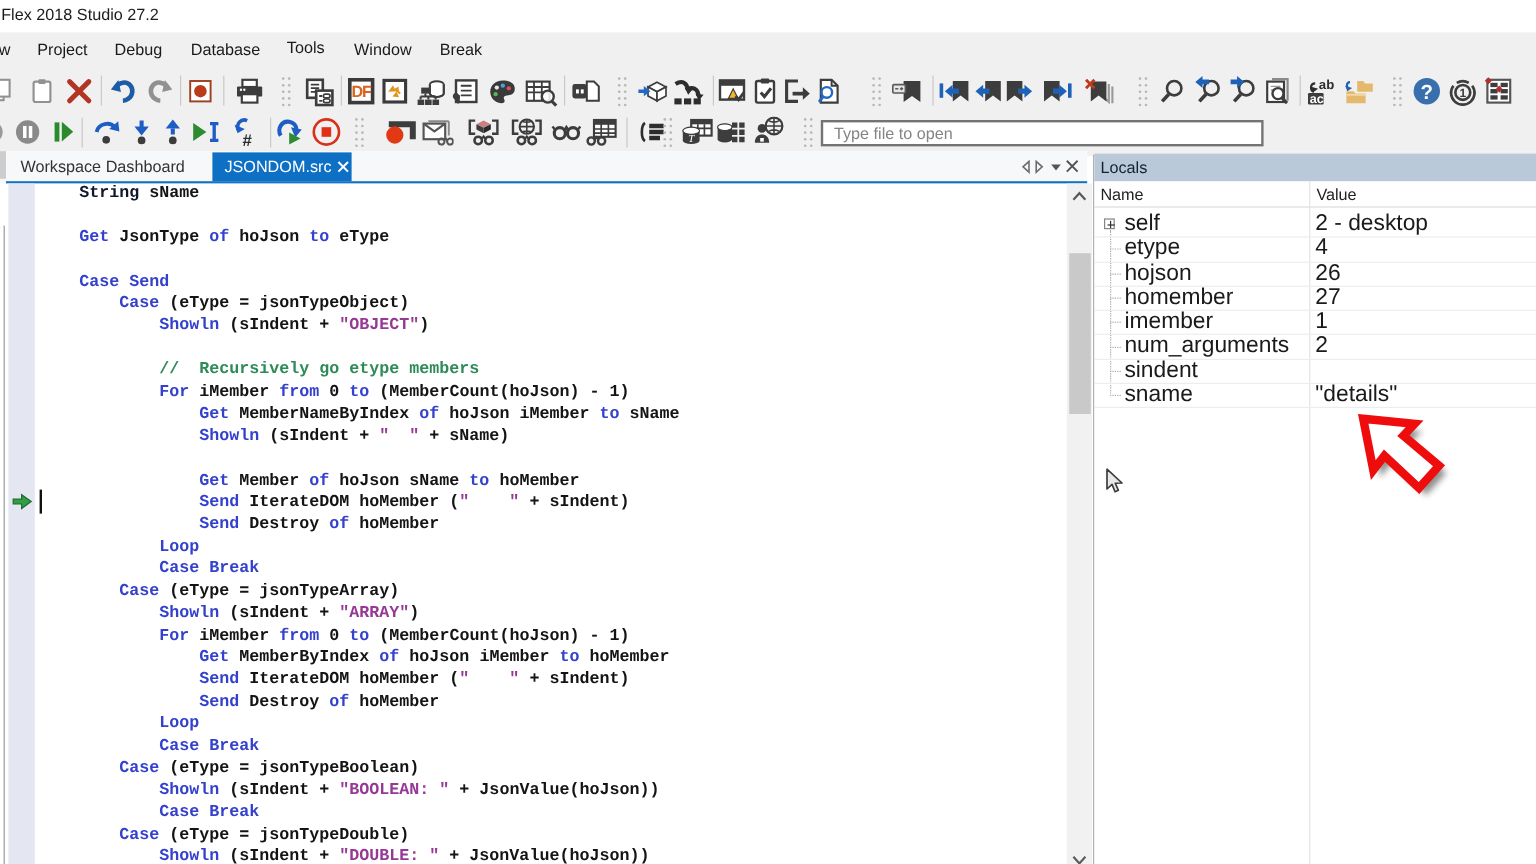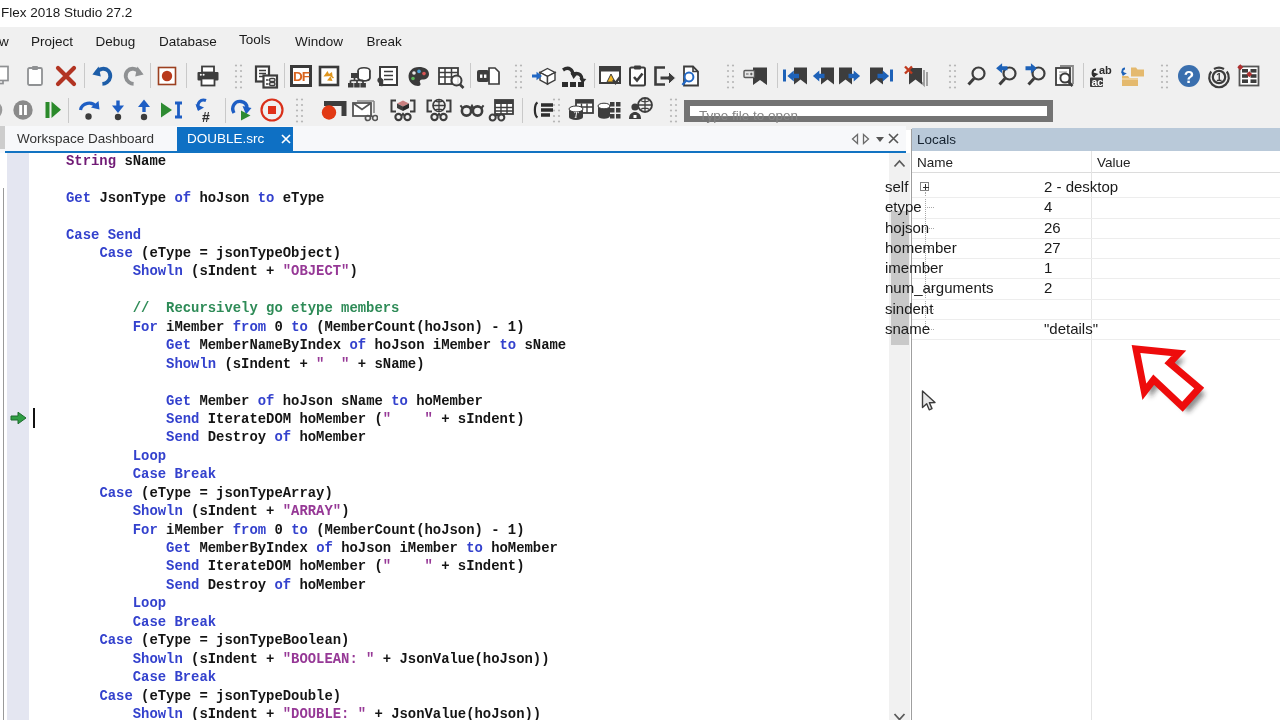--- a/index.html
+++ b/index.html
@@ -12,24 +12,24 @@
 #leftline{position:absolute;left:3px;top:188px;width:1px;height:532px;background:#9a9a9a}
 #code{position:absolute;left:32.7px;top:-0.7px;font-family:"Liberation Mono",monospace;font-size:13.9px;line-height:18.43px;color:#141414;white-space:pre;font-weight:600}
 #caret{position:absolute;left:32.5px;top:255.5px;width:2px;height:20px;background:#111}
 #sbtrack{position:absolute;left:889px;top:0;width:21px;height:567.5px;background:#f1f1f1}
 #sbthumb{position:absolute;left:890.5px;top:58.5px;width:18px;height:134px;background:#c9c9c9}
 #editorborder{position:absolute;left:910.5px;top:129px;width:1.5px;height:591px;background:#9f9f9f}
 #locals{position:absolute;left:912px;top:129.5px;width:368px;height:590.5px;background:#fff}
 #lochdr{position:absolute;left:912px;top:128px;width:368px;height:22.5px;background:#b9c9d9;font-size:13.5px;color:#14212e}
 #colhdr{position:absolute;left:912px;top:150.5px;width:368px;height:22.3px;font-size:13.5px;color:#222;border-bottom:1px solid #dcdcdc}
 #coldiv{position:absolute;left:1091px;top:150.5px;width:1px;height:569.5px;background:#e4e4e4}
-.lrow{position:absolute;left:860px;width:368px;height:20.3px;font-size:15px;color:#1a1a1a;line-height:20.3px}
+.lrow{position:absolute;left:912px;width:368px;height:20.3px;font-size:19px;color:#1a1a1a;line-height:20.3px}
 .lname{position:absolute;left:25px}
 .lval{position:absolute;left:184px}
-#textbox{position:absolute;left:684px;top:100px;width:369px;height:22px;background:#fff;border:6px solid #737373;font-size:13.5px;color:#848484;line-height:20px;padding-left:9px}
+#textbox{position:absolute;left:684px;top:100px;width:369px;height:22px;background:#fff;border:2px solid #737373;font-size:13.5px;color:#848484;line-height:20px;padding-left:9px}
 #tabblue{position:absolute;left:177px;top:127px;width:116px;height:23.5px;background:#0e70c4;color:#fff;font-size:13.5px}
 #bluline{position:absolute;left:5px;top:150.5px;width:901px;height:2px;background:#1273c2}
 #tabgray{position:absolute;left:0;top:126px;width:5px;height:23px;background:#cdcdcd}
 </style></head>
 <body>
 <div id="titlebar">
     <span style="position:absolute;left:1px;top:5px">Flex 2018 Studio 27.2</span>
   </div>
 <div id="menubar">
     <span style="position:absolute;left:-1px;top:6.5px">w</span>
@@ -474,37 +474,37 @@
     <circle cx="7" cy="19" r="1.1" fill="#b7b7b7"></circle>
     <circle cx="2" cy="24.5" r="1.1" fill="#b7b7b7"></circle>
     <circle cx="7" cy="24.5" r="1.1" fill="#b7b7b7"></circle>
   </svg>
 <div id="textbox">Type file to open</div>
 <div id="tabrow">
     <span style="position:absolute;left:17px;top:5px;font-size:13.5px;color:#333">Workspace Dashboard</span>
   </div>
 <div id="tabgray"></div>
 <div id="tabblue">
-    <span style="position:absolute;left:10px;top:3.5px">DOUBLE.src</span>
+    <span style="position:absolute;left:10px;top:3.5px">JSONDOM.src</span>
 <svg style="position:absolute;left:103px;top:6px" width="12" height="12" viewBox="0 0 12 12">
       <path d="M2 2 L10 10 M10 2 L2 10" stroke="#fff" stroke-width="1.7"></path>
     </svg>
   </div>
 
 <svg style="position:absolute;left:849px;top:130px" width="58" height="18" viewBox="0 0 58 18">
 <path d="M8.5 4.5 L3.5 9 L8.5 13.5 Z" fill="none" stroke="#6b6b6b" stroke-width="1.3"></path>
 <path d="M14.5 4.5 L19.5 9 L14.5 13.5 Z" fill="none" stroke="#6b6b6b" stroke-width="1.3"></path>
 <path d="M27 7 h8 l-4 5 z" fill="#555"></path>
 <path d="M40 4 l9 9 M49 4 l-9 9" stroke="#555" stroke-width="1.6"></path>
 </svg>
 <div id="bluline"></div>
 <div id="rtop"></div>
 <div id="editor">
 <div id="gutter"></div>
-<pre id="code">    <span style="color:#701a75">String</span> sName
+<pre id="code">    <span style="color:#0f172a">String</span> sName
 
     <span style="color:#3341cd">Get</span> JsonType <span style="color:#3341cd">of</span> hoJson <span style="color:#3341cd">to</span> eType
 
     <span style="color:#3341cd">Case</span> <span style="color:#3341cd">Send</span>
         <span style="color:#3341cd">Case</span> (eType = jsonTypeObject)
             <span style="color:#3341cd">Showln</span> (sIndent + <span style="color:#963896">"OBJECT"</span>)
 
 <span style="color:#2e8b57">            //  Recursively go etype members</span>
             <span style="color:#3341cd">For</span> iMember <span style="color:#3341cd">from</span> 0 <span style="color:#3341cd">to</span> (MemberCount(hoJson) - 1)
                 <span style="color:#3341cd">Get</span> MemberNameByIndex <span style="color:#3341cd">of</span> hoJson iMember <span style="color:#3341cd">to</span> sName

